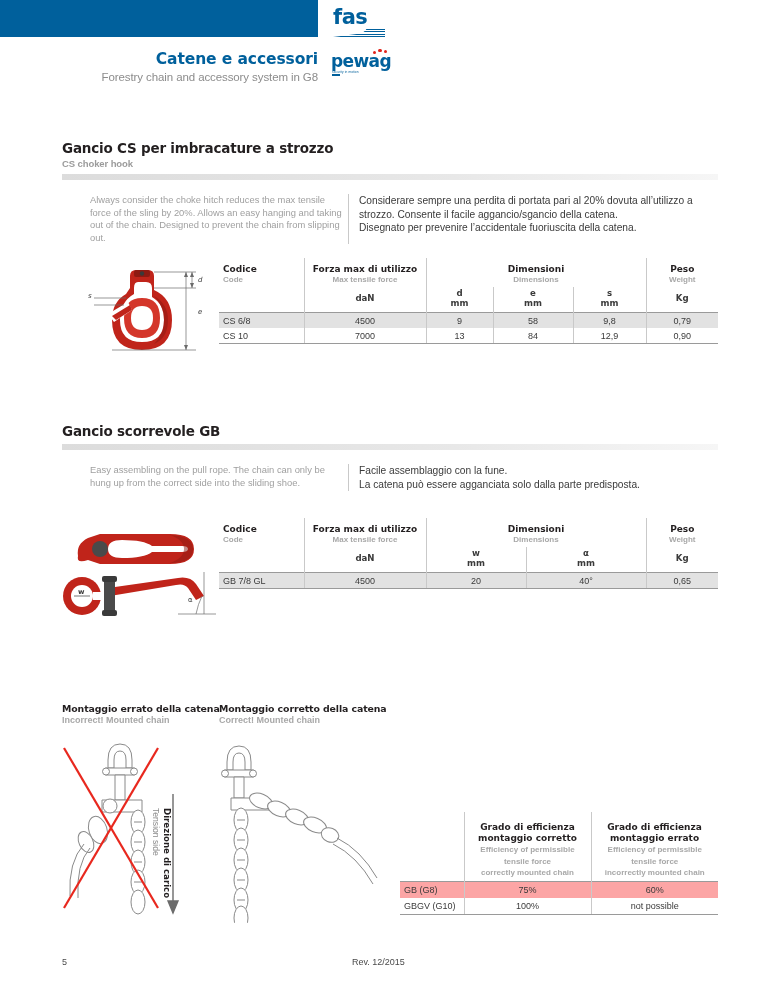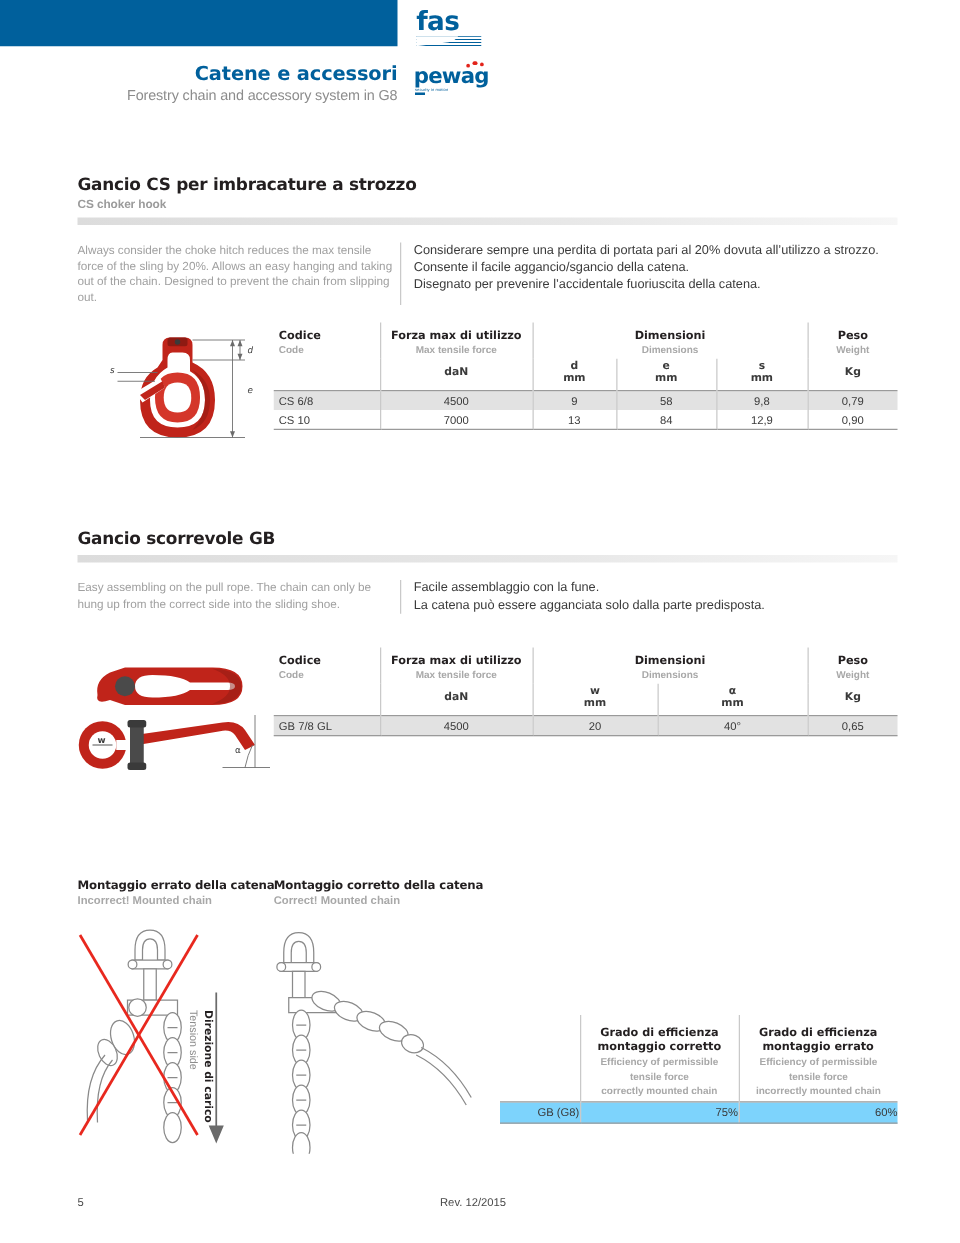--- a/index.html
+++ b/index.html
@@ -146,20 +146,21 @@
     margin-top: 14px;
     display: flex;
   }
   .desc-en {
     width: 258px;
     font-size: 9.4px;
     line-height: 12.6px;
     color: #a0a0a0;
     padding-right: 6px;
     box-sizing: border-box;
+    margin-left: 28px;
   }
   .desc-it {
     border-left: 1px solid #c9c9c9;
     padding-left: 10px;
     font-size: 10.2px;
     line-height: 13.6px;
     color: #3a3a3a;
     flex: 1;
   }
 
@@ -268,21 +269,21 @@
     display: block;
     line-height: 9.6px;
     margin-top: 2px;
   }
   .etable .vline { border-left: 1px solid #c9c9c9; }
   .etable tbody td {
     height: 16px;
     font-size: 9px;
     color: #3a3a3a;
   }
-  .etable tbody tr.shaded td { background: #7dd3fc; text-align: right; }
+  .etable tbody tr.shaded td { background: #fca5a5; }
   .etable tbody tr:first-child td { border-top: 1px solid #9a9a9a; }
   .etable tbody tr:last-child td { border-bottom: 1px solid #9a9a9a; }
   .etable td.code { text-align: left; padding-left: 4px !important; }
 
   
   .footer-page {
     position: absolute;
     left: 62px; top: 957px;
     font-size: 9px;
     color: #4a4a4a;
@@ -670,20 +671,25 @@
           <span class="en">incorrectly mounted chain</span>
         </th>
       </tr>
     </thead>
     <tbody>
       <tr class="shaded">
         <td class="code">GB (G8)</td>
         <td class="vline">75%</td>
         <td class="vline">60%</td>
       </tr>
+      <tr>
+        <td class="code">GBGV (G10)</td>
+        <td class="vline">100%</td>
+        <td class="vline">not possible</td>
+      </tr>
     </tbody>
   </table>
 </div>
 
 <div style="position:absolute; left:464px; top:822px; width:127px; text-align:center;
             font-family:'DejaVu Sans',sans-serif; font-size:9px; font-weight:bold;
             color:#231f20; line-height:11px;">
   <div>Grado di efficienza</div>
   <div>montaggio corretto</div>
 </div>

